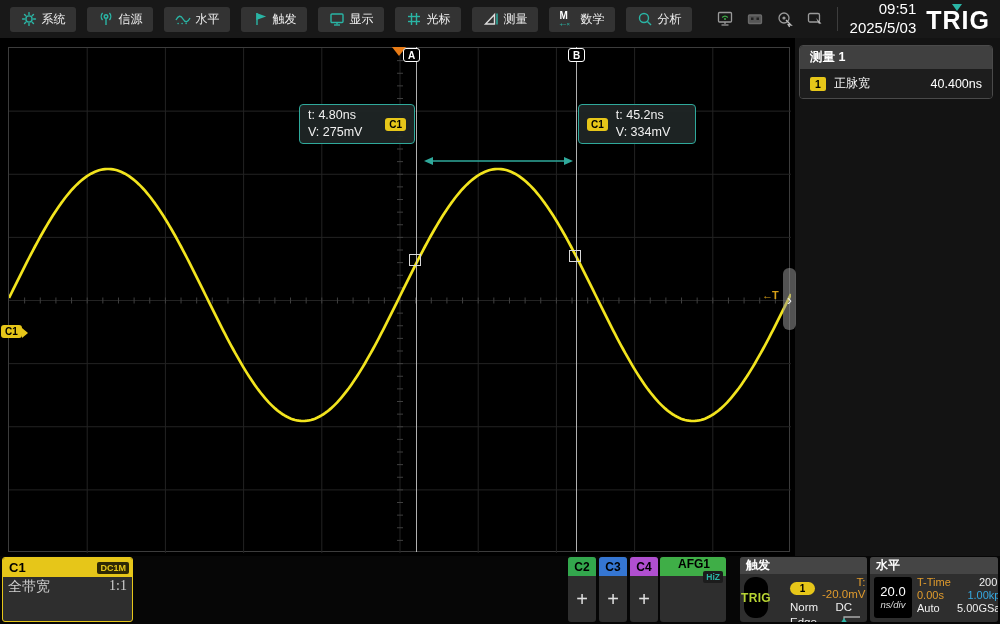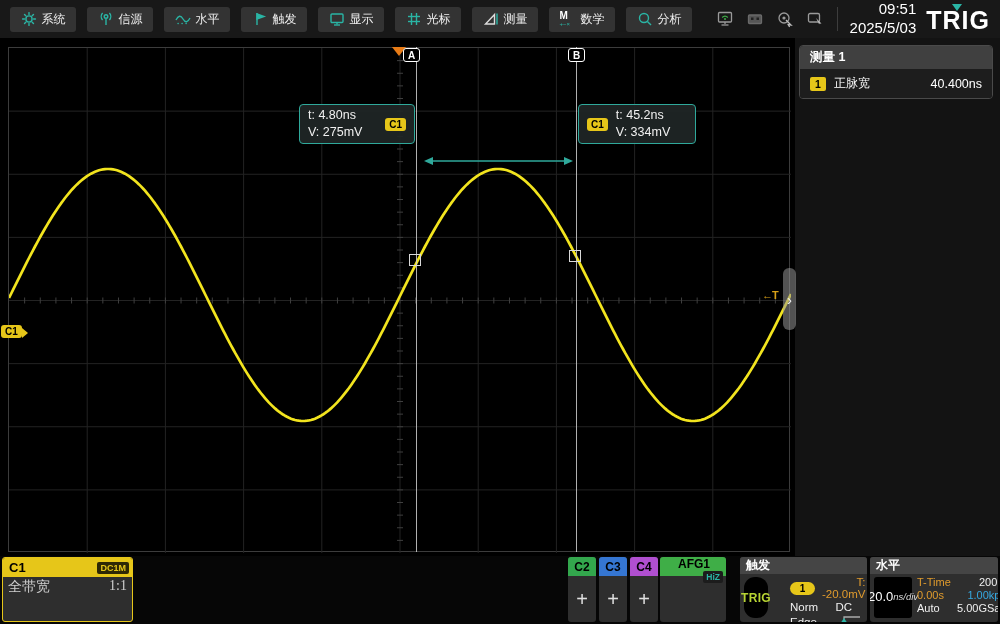--- a/index.html
+++ b/index.html
@@ -115,21 +115,21 @@
   .trig-grid { position:absolute; left:50px; top:2px; right:2px; display:grid;
     grid-template-columns:32px 1fr; row-gap:1px; font-size:11.5px; color:#f0f0f0;
     align-items:center; }
   .src-badge { width:25px; height:13px; background:var(--ch1); border-radius:7px; color:#000;
     font-size:10px; font-weight:bold; display:flex; align-items:center; justify-content:center; }
   .orange { color:var(--orange); }
   .cyan { color:var(--cyan); }
   .hor-panel { left:870px; width:128px; }
   .hor-body { position:relative; height:48px; }
   .hor-scale { position:absolute; left:4px; top:3px; width:38px; height:41px; background:#000;
-    border-radius:3px; display:flex; flex-direction:row; align-items:center;
+    border-radius:3px; display:flex; flex-direction:column; align-items:center;
     justify-content:center; line-height:1.15; }
   .hor-scale .big { font-size:13px; color:#fff; }
   .hor-scale .small { font-size:9.5px; color:#ddd;font-style:italic; }
   .hor-grid { position:absolute; left:47px; top:2px; right:3px; display:grid;
     grid-template-columns:40px 1fr; row-gap:1px; font-size:11px; color:#f0f0f0;
     align-items:center; }
   .hor-grid .r { text-align:right; }
 </style>
 </head>
 <body>

